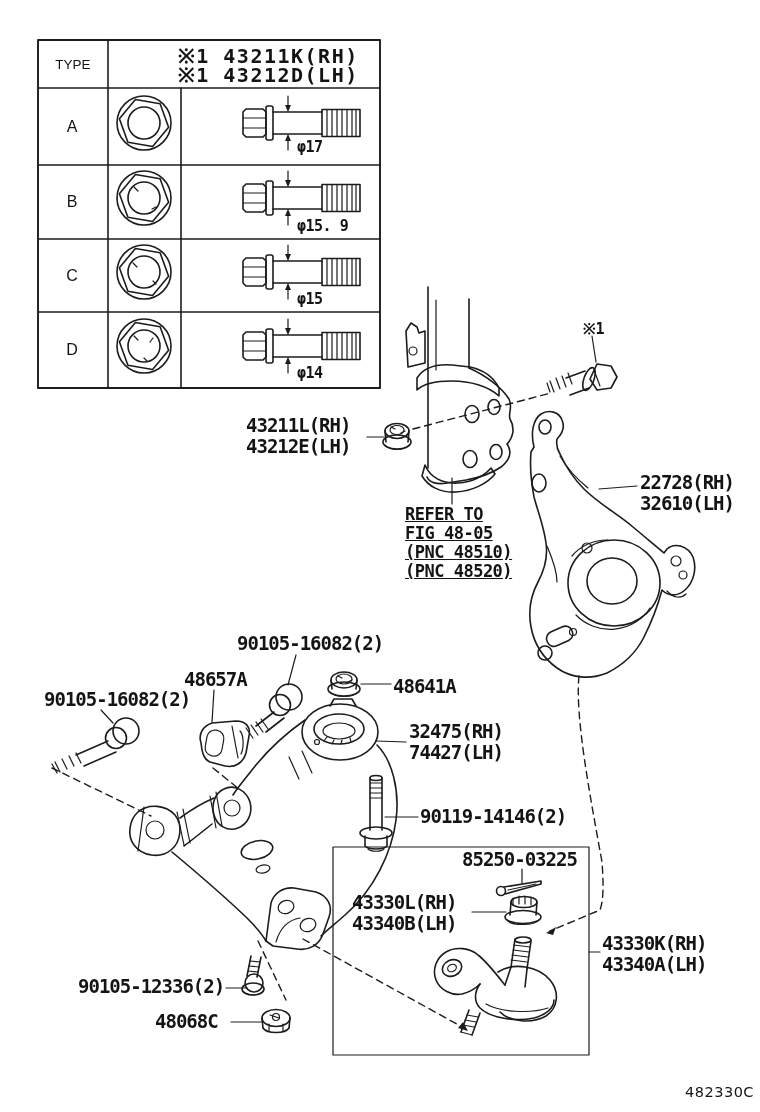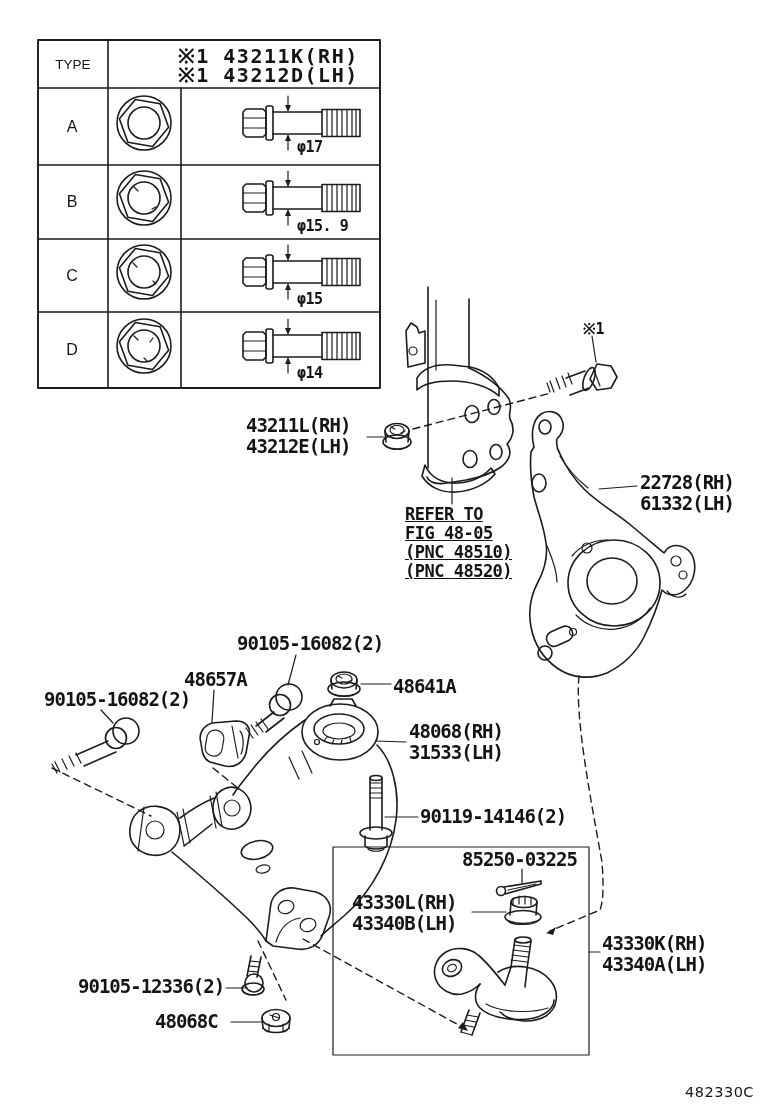--- a/index.html
+++ b/index.html
@@ -279,31 +279,31 @@
     <path class="thin ln" d="M592,336 L596,362"></path>
   </g>
 </svg>
 
 <div class="lbl pn" style="left:246px;top:415px;"><span>43211L(RH)</span><br><span>43212E(LH)</span></div>
 
 <div class="lbl pn-sm" style="left:405px;top:505px;text-decoration:underline;"><span>REFER TO</span><br><span>FIG 48-05</span><br><span>(PNC 48510)</span><br><span>(PNC 48520)</span></div>
 
 <div class="lbl pn-ref" style="left:583px;top:318px;">※1</div>
 
-<div class="lbl pn" style="left:640px;top:472px;"><span>22728(RH)</span><br><span>61332(LH)</span></div>
+<div class="lbl pn" style="left:640px;top:472px;"><span>22728(RH)</span><br><span>32610(LH)</span></div>
 
 <div class="lbl pn" style="left:237px;top:633px;">90105-16082(2)</div>
 
 <div class="lbl pn" style="left:184px;top:669px;">48657A</div>
 
 <div class="lbl pn" style="left:44px;top:689px;">90105-16082(2)</div>
 
 <div class="lbl pn" style="left:393px;top:676px;">48641A</div>
 
-<div class="lbl pn" style="left:409px;top:721px;"><span>48068(RH)</span><br><span>31533(LH)</span></div>
+<div class="lbl pn" style="left:409px;top:721px;"><span>32475(RH)</span><br><span>74427(LH)</span></div>
 
 <div class="lbl pn" style="left:420px;top:806px;">90119-14146(2)</div>
 
 <div class="lbl pn" style="left:462px;top:849px;">85250-03225</div>
 
 <div class="lbl pn" style="left:352px;top:892px;"><span>43330L(RH)</span><br><span>43340B(LH)</span></div>
 
 <div class="lbl pn" style="left:602px;top:933px;"><span>43330K(RH)</span><br><span>43340A(LH)</span></div>
 
 <div class="lbl pn" style="left:78px;top:976px;">90105-12336(2)</div>

